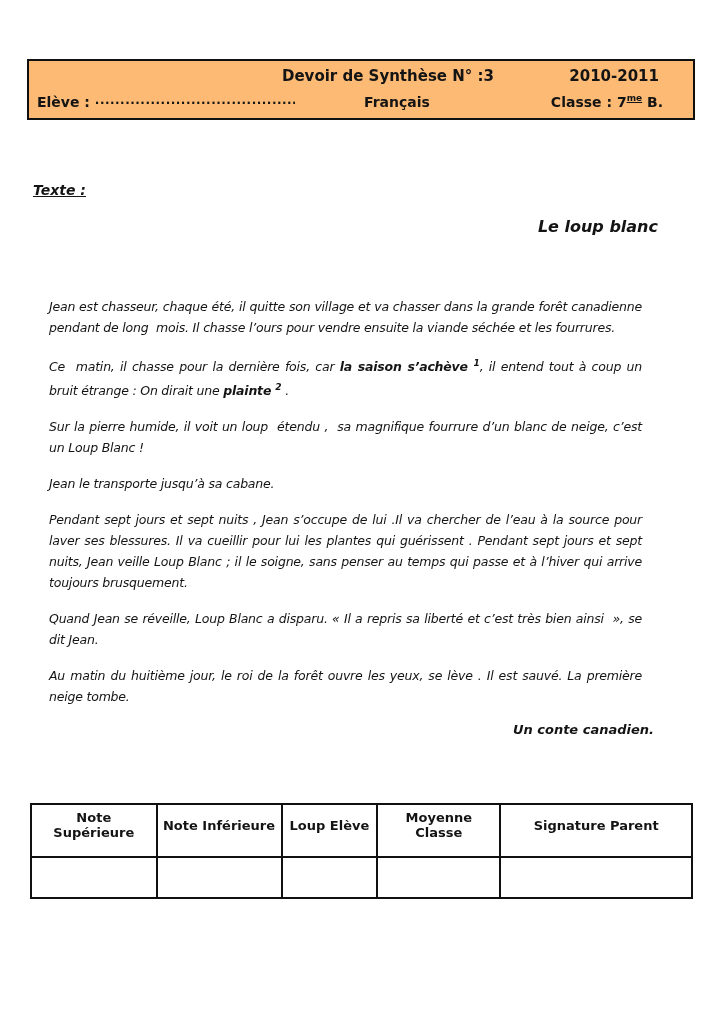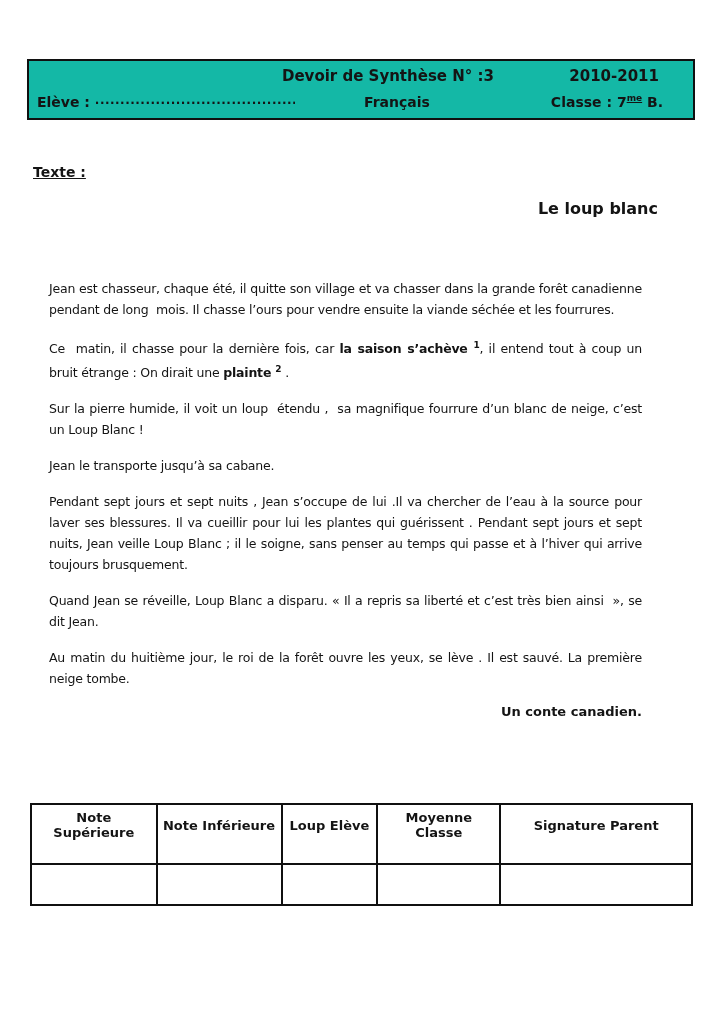--- a/index.html
+++ b/index.html
@@ -3,60 +3,60 @@
 <meta charset="utf-8">
 <style>
   html,body{margin:0;padding:0;background:#fff;}
   .page{
     position:relative;width:724px;height:1024px;background:#ffffff;
     font-family:"DejaVu Sans",sans-serif;color:#141414;overflow:hidden;
   }
   
   .header-box{
     position:absolute;left:27px;top:59px;width:668px;height:61px;
-    border:2px solid #101010;box-sizing:border-box;background:#14b8a6;
+    border:2px solid #101010;box-sizing:border-box;background:#fdba74;
   }
   .hb-title{position:absolute;left:253px;top:6px;font-weight:bold;font-size:15px;white-space:nowrap;}
   .hb-year{position:absolute;right:34px;top:6px;font-weight:bold;font-size:15px;white-space:nowrap;}
   .hb-student{position:absolute;left:8px;bottom:8px;font-weight:bold;font-size:14px;white-space:nowrap;}
   .dots{
     display:inline-block;width:200px;overflow:hidden;white-space:nowrap;
     font-size:12px;font-weight:bold;letter-spacing:0.5px;vertical-align:baseline;
   }
   .hb-subject{position:absolute;left:303px;bottom:8px;font-weight:bold;font-size:14px;white-space:nowrap;margin-left:32px;}
   .hb-class{position:absolute;right:30px;bottom:8px;font-weight:bold;font-size:14px;white-space:nowrap;}
   sup.ord{font-size:9px;font-weight:bold;text-decoration:underline;}
   
-  .content{position:absolute;left:33px;top:162px;width:625px;}
+  .content{position:absolute;left:33px;top:180px;width:625px;font-style:italic;}
   .texte-label{
     display:inline-block;font-weight:bold;font-size:14px;
     text-decoration:underline;margin:0;
   }
   .doc-title{
     font-size:16px;font-weight:bold;text-align:right;
     margin:18px 0 60px;padding-left:95px;
   }
   p.para{
     margin:0 16px 15px;font-size:12.5px;line-height:21px;
     text-align:justify;white-space:pre-wrap;letter-spacing:-0.2px;
   }
   .b{font-weight:bold;}
   sup.fn{font-size:9px;font-weight:bold;}
   .attribution{
-    font-weight:bold;text-align:right;font-size:13px;margin:4px 16px 0;
+    font-weight:bold;text-align:right;font-size:13px;margin:4px 4px 0;
   }
   
   .grades{
     position:absolute;left:30px;top:803px;width:663px;
     border-collapse:collapse;table-layout:fixed;
   }
   .grades th,.grades td{border:2px solid #101010;}
   .grades th{
     font-size:13px;font-weight:bold;text-align:center;
-    padding:5px 2px 23px;white-space:pre-wrap;font-family:"DejaVu Sans",sans-serif;
+    padding:5px 2px 16px;white-space:pre-wrap;font-family:"DejaVu Sans",sans-serif;
   }
   .grades td{height:37px;}
 </style>
 </head>
 <body>
 
 <div class="page">
 
   <div class="header-box">
     <span class="hb-title">Devoir de Synthèse N° :3</span>

